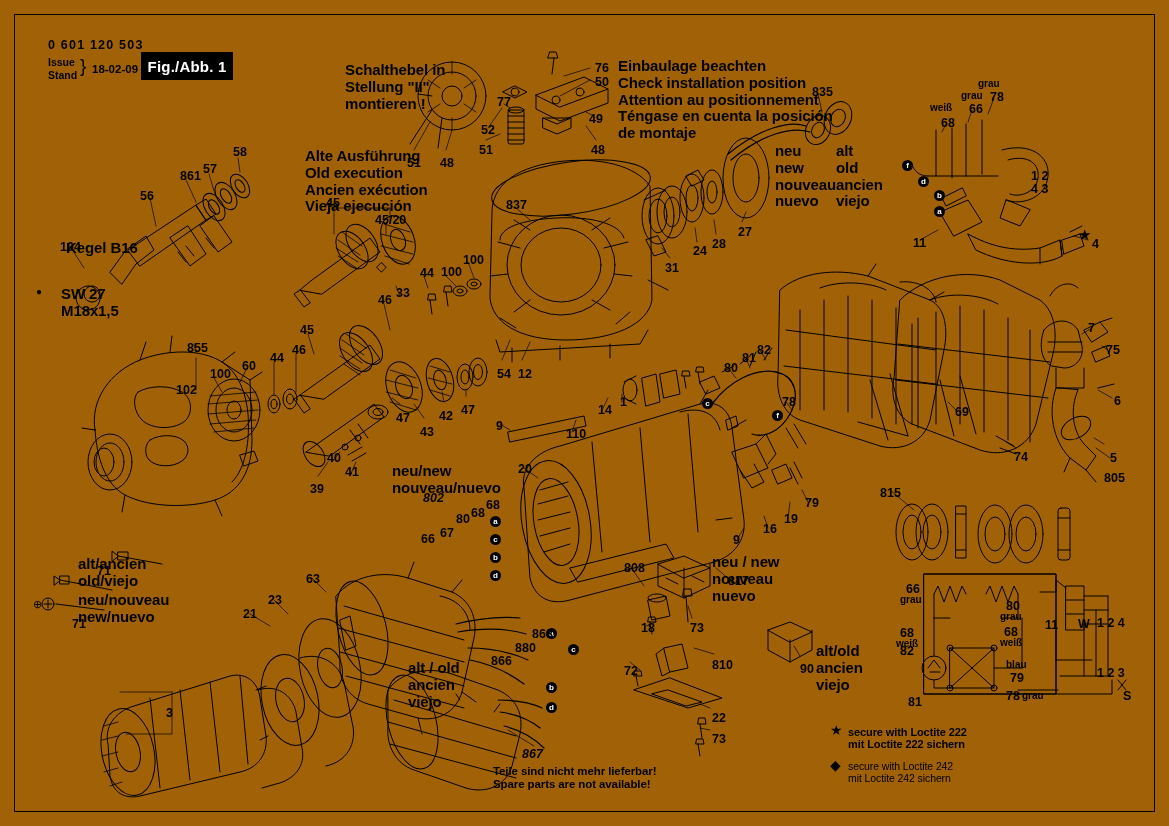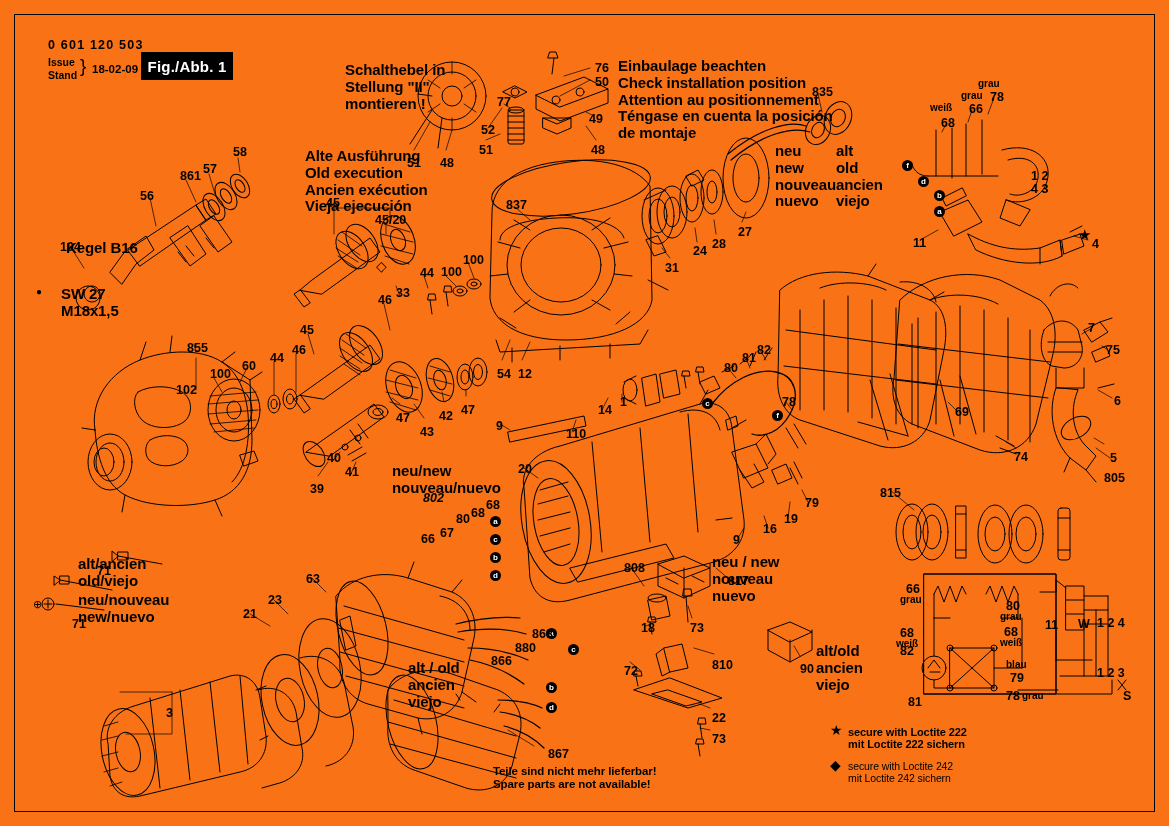--- a/index.html
+++ b/index.html
@@ -8,21 +8,21 @@
     background: #ffffff;
   }
   body {
     font-family: "Liberation Sans", sans-serif;
     color: #000000;
   }
   #page {
     position: relative;
     width: 1169px;
     height: 826px;
-    background: #f97316;
+    background: #a16207;
     overflow: hidden;
   }
   .frame {
     position: absolute;
     left: 14px;
     top: 14px;
     width: 1141px;
     height: 798px;
     border: 1px solid #000;
     box-sizing: border-box;
@@ -703,21 +703,21 @@
       <div class="num" style="left: 742px; top: 352px;">81</div>
       <div class="num" style="left: 757px; top: 344px;">82</div>
       <div class="num" style="left: 728px; top: 575px;">817</div>
       <div class="num" style="left: 800px; top: 663px;">90</div>
       <div class="num" style="left: 641px; top: 622px;">18</div>
       <div class="num" style="left: 690px; top: 622px;">73</div>
       <div class="num" style="left: 624px; top: 665px;">72</div>
       <div class="num" style="left: 712px; top: 659px;">810</div>
       <div class="num" style="left: 712px; top: 712px;">22</div>
       <div class="num" style="left: 712px; top: 733px;">73</div>
-      <div class="num" style="left: 548px; top: 748px;">867</div>
+      <div class="num" style="left: 522px; top: 748px; font-style: italic;">867</div>
       <div class="num" style="left: 491px; top: 655px;">866</div>
       <div class="num" style="left: 515px; top: 642px;">880</div>
       <div class="num" style="left: 532px; top: 628px;">868</div>
       <div class="num" style="left: 423px; top: 492px; font-style: italic;">802</div>
       <div class="num" style="left: 421px; top: 533px;">66</div>
       <div class="num" style="left: 440px; top: 527px;">67</div>
       <div class="num" style="left: 456px; top: 513px;">80</div>
       <div class="num" style="left: 471px; top: 507px;">68</div>
       <div class="num" style="left: 486px; top: 499px;">68</div>
       <div class="num" style="left: 306px; top: 573px;">63</div>

